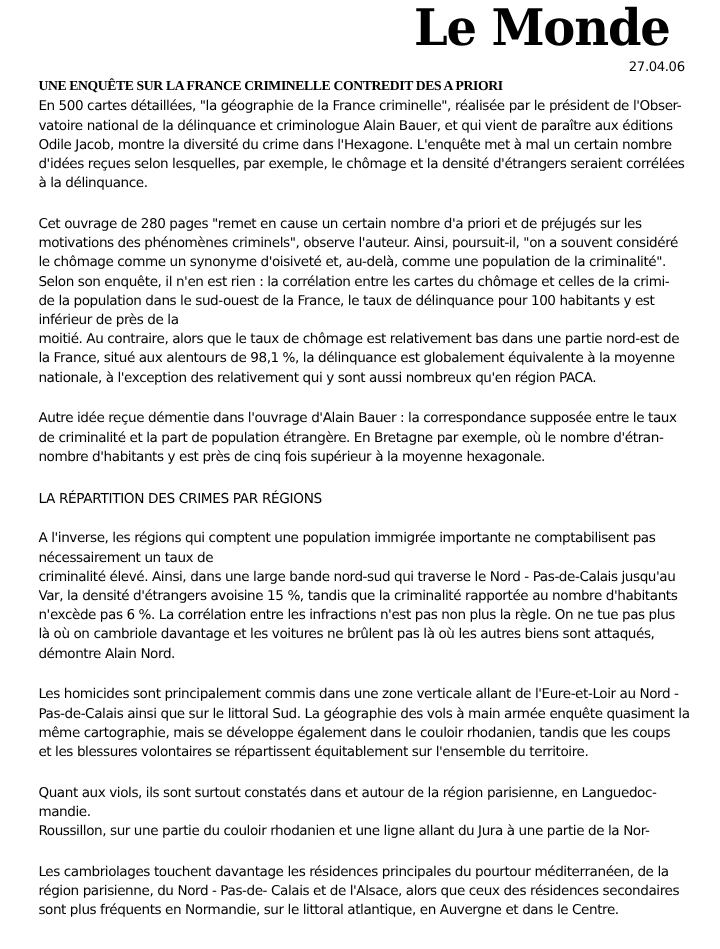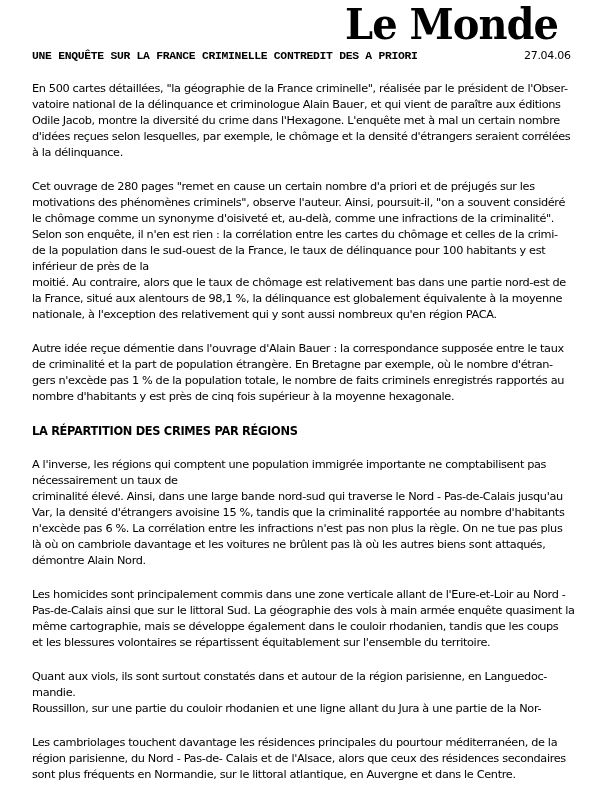--- a/index.html
+++ b/index.html
@@ -7,33 +7,33 @@
       width: 600px; height: 791px; position: relative; overflow: hidden;
       font-family: "DejaVu Sans", sans-serif; color: #000;
     }
     .logo {
       position: absolute; right: 42px; top: 2px;
       font-family: "DejaVu Serif", serif; font-weight: bold;
       font-size: 40px; letter-spacing: -1px; line-height: 44px;
       transform: scaleY(1.05);
     }
     .headline {
-      position: absolute; left: 32px; top: 50px;
-      font-family: Liberation Mono, monospace; font-weight: bold;
+      position: absolute; left: 32px; top: 66px;
+      font-family: Liberation Serif, serif; font-weight: bold;
       font-size: 11.4px; letter-spacing: -0.3px;
     }
     .date {
       position: absolute; left: 524px; top: 49px;
       font-size: 11px; letter-spacing: -0.3px;
     }
     .article { position: absolute; left: 32px; top: 81px; width: 550px; }
     .para { margin: 0 0 18px 0; font-size: 11.3px; line-height: 16px; letter-spacing: -0.35px; }
     .para .line { display: block; white-space: nowrap; }
     .subhead {
-      margin: 2px 0 18px 0; font-weight: bold; font-size: 11.4px;
+      margin: 2px 0 18px 0; font-weight: normal; font-size: 11.4px;
       line-height: 16px; letter-spacing: -0.3px;
     }
   </style>
 </head>
 <body>
 
 <div class="logo">Le Monde</div>
 <div class="headline">UNE ENQUÊTE SUR LA FRANCE CRIMINELLE CONTREDIT DES A PRIORI</div>
 <div class="date">27.04.06</div>
 
@@ -42,32 +42,31 @@
       <p class="para">
         <span class="line">En 500 cartes détaillées, "la géographie de la France criminelle", réalisée par le président de l'Obser-</span>
         <span class="line">vatoire national de la délinquance et criminologue Alain Bauer, et qui vient de paraître aux éditions</span>
         <span class="line">Odile Jacob, montre la diversité du crime dans l'Hexagone. L'enquête met à mal un certain nombre</span>
         <span class="line">d'idées reçues selon lesquelles, par exemple, le chômage et la densité d'étrangers seraient corrélées</span>
         <span class="line">à la délinquance.</span>
       </p>
       <p class="para">
         <span class="line">Cet ouvrage de 280 pages "remet en cause un certain nombre d'a priori et de préjugés sur les</span>
         <span class="line">motivations des phénomènes criminels", observe l'auteur. Ainsi, poursuit-il, "on a souvent considéré</span>
-        <span class="line">le chômage comme un synonyme d'oisiveté et, au-delà, comme une infractions de la criminalité".</span>
+        <span class="line">le chômage comme un synonyme d'oisiveté et, au-delà, comme une population de la criminalité".</span>
         <span class="line">Selon son enquête, il n'en est rien :  la corrélation entre les cartes du chômage et celles de la crimi-</span>
         <span class="line">de la population dans le sud-ouest de la France, le taux de délinquance pour 100 habitants y est</span>
         <span class="line">inférieur de près de la</span>
         <span class="line">moitié. Au contraire, alors que le taux de chômage est relativement bas dans une partie nord-est de</span>
         <span class="line">la France, situé aux alentours de 98,1 %, la délinquance est globalement équivalente à la moyenne</span>
         <span class="line">nationale, à l'exception des relativement qui y sont aussi nombreux qu'en région PACA.</span>
       </p>
       <p class="para">
         <span class="line">Autre idée reçue démentie dans l'ouvrage d'Alain Bauer :  la correspondance supposée entre le taux</span>
         <span class="line">de criminalité et la part de population étrangère. En Bretagne par exemple, où le nombre d'étran-</span>
-        <span class="line">gers n'excède pas 1 % de la population totale, le nombre de faits criminels enregistrés rapportés au</span>
         <span class="line">nombre d'habitants y est près de cinq fois supérieur à la moyenne hexagonale.</span>
       </p>
     </div>
   <div class="subhead">LA RÉPARTITION DES CRIMES PAR RÉGIONS</div>
   <div id="group2">
       <p class="para">
         <span class="line">A l'inverse, les régions qui comptent une population immigrée importante ne comptabilisent pas</span>
         <span class="line">nécessairement un taux de</span>
         <span class="line">criminalité élevé. Ainsi, dans une large bande nord-sud qui traverse le Nord - Pas-de-Calais jusqu'au</span>
         <span class="line">Var, la densité d'étrangers avoisine 15 %, tandis que la criminalité rapportée au nombre d'habitants</span>

